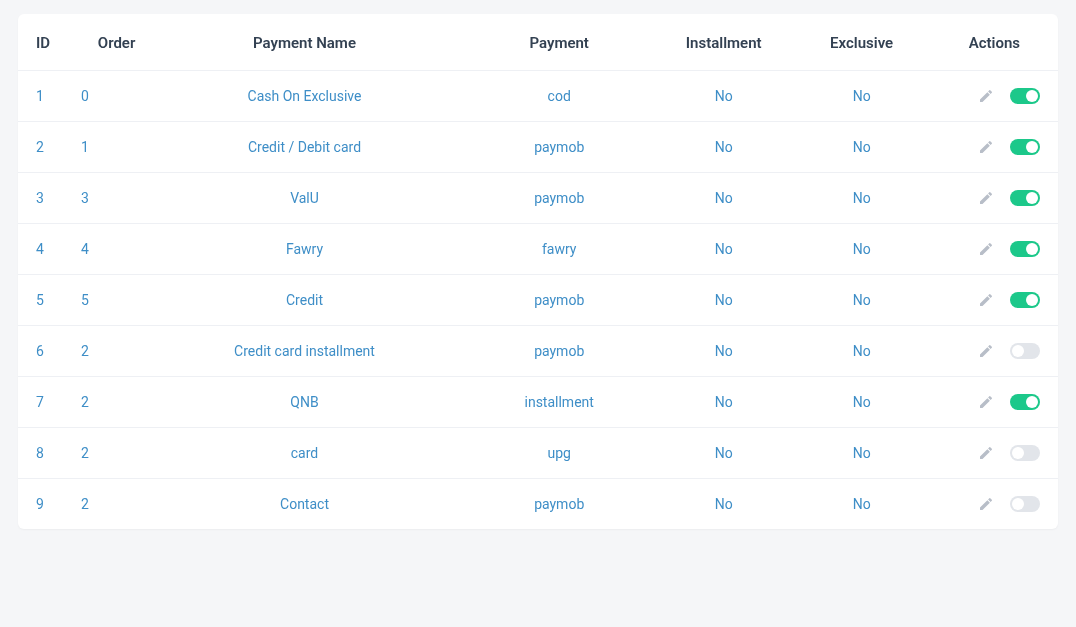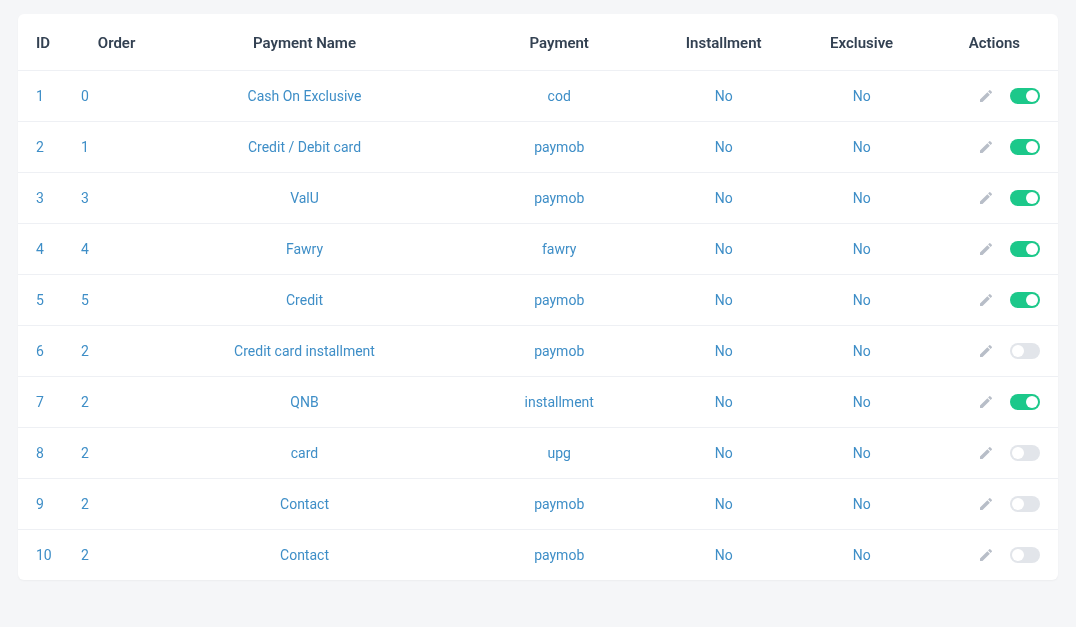--- a/index.html
+++ b/index.html
@@ -253,33 +253,15 @@
             <div class="actions">
               <span class="edit-icon"><svg viewBox="0 0 24 24">
                   <path d="M3 17.25V21h3.75L17.81 9.94l-3.75-3.75L3 17.25zM20.71 7.04a1 1 0 0 0 0-1.41l-2.34-2.34a1 1 0 0 0-1.41 0l-1.83 1.83 3.75 3.75 1.83-1.83z"></path>
                 </svg></span>
               <span class="toggle off">
                 <span class="knob"></span>
               </span>
             </div>
           </td>
         </tr>
-        <tr>
-          <td>10</td>
-          <td>2</td>
-          <td>Contact</td>
-          <td>paymob</td>
-          <td>No</td>
-          <td>No</td>
-          <td>
-            <div class="actions">
-              <span class="edit-icon"><svg viewBox="0 0 24 24">
-                  <path d="M3 17.25V21h3.75L17.81 9.94l-3.75-3.75L3 17.25zM20.71 7.04a1 1 0 0 0 0-1.41l-2.34-2.34a1 1 0 0 0-1.41 0l-1.83 1.83 3.75 3.75 1.83-1.83z"></path>
-                </svg></span>
-              <span class="toggle off">
-                <span class="knob"></span>
-              </span>
-            </div>
-          </td>
-        </tr>
       </tbody>
   </table>
 </div>
 
 </body></html>

